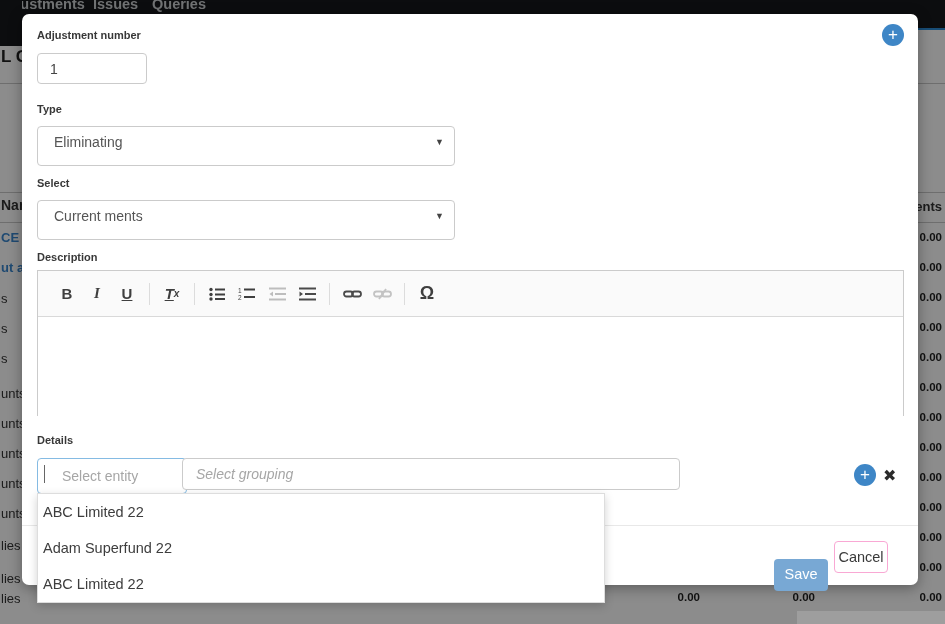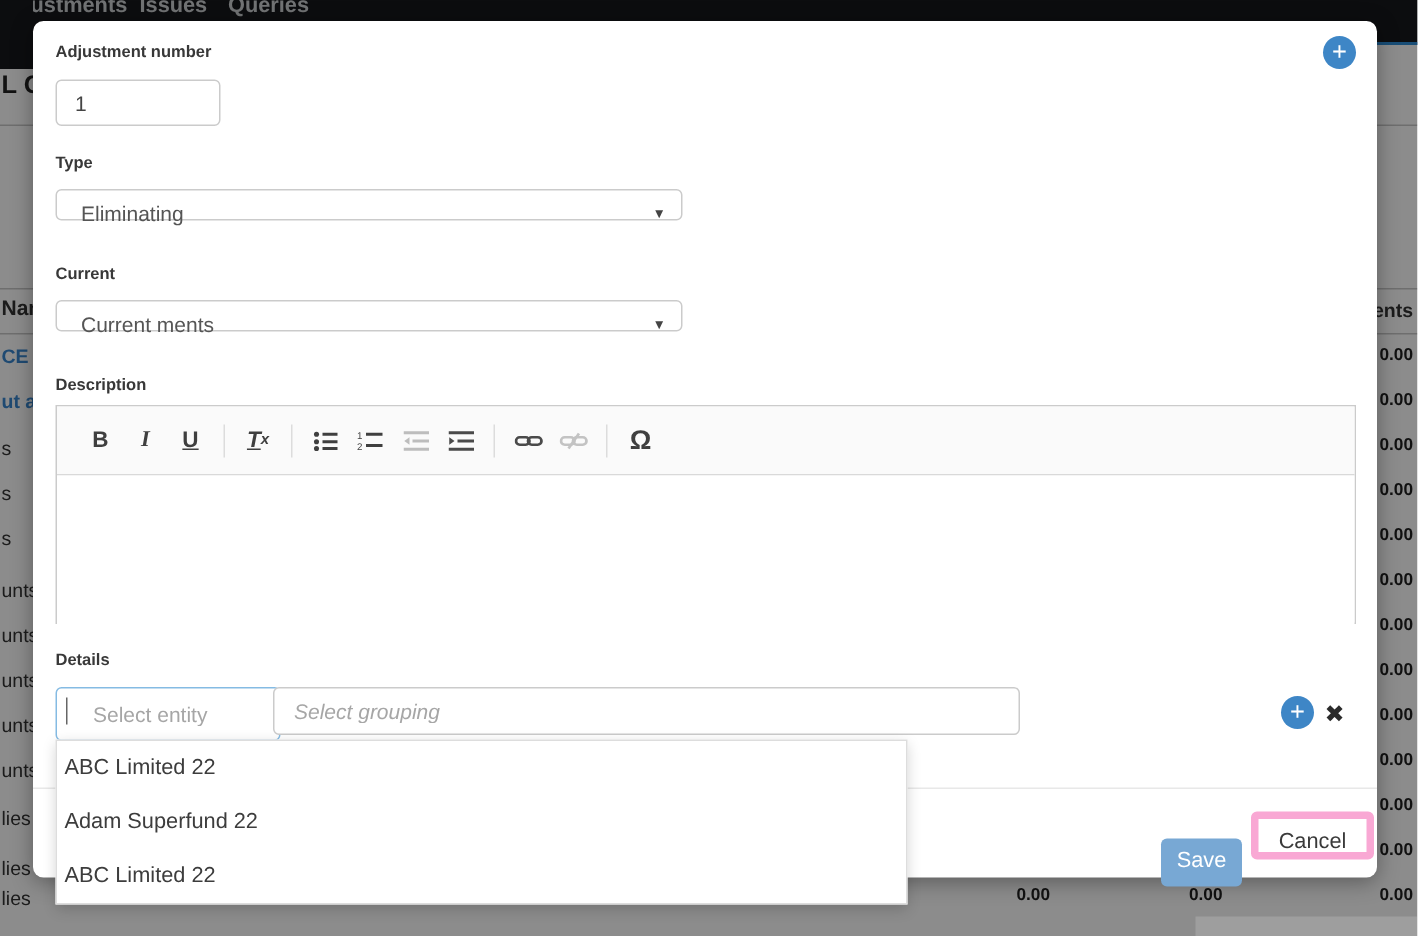--- a/index.html
+++ b/index.html
@@ -29,21 +29,21 @@
                        background:rgba(255,255,255,0.16); z-index:6; }
 
   
   .modal { position:absolute; left:22px; top:14px; width:896px; height:571px; background:#fff;
            border-radius:7px; box-shadow:0 3px 14px rgba(0,0,0,0.35); z-index:10; }
   .fld-label { position:absolute; left:15px; font-size:11px; font-weight:600; color:#383838; }
   .txt-input { position:absolute; border:1px solid #cbcbcb; border-radius:4px; background:#fff;
                font-family:"Liberation Sans", sans-serif; font-size:14px; color:#444; outline:none; }
   .txt-input::placeholder { color:#a6a6a6; }
   .adj-input { left:15px; top:39px; width:110px; height:31px; padding-left:12px; }
-  .selectbox { position:absolute; left:15px; width:418px; height:21px; border:1px solid #cbcbcb;
+  .selectbox { position:absolute; left:15px; width:418px; height:40px; border:1px solid #cbcbcb;
                border-radius:4px; background:#fff; font-size:14px; color:#555;
                line-height:30px; padding-left:16px; cursor:pointer; }
   .selectbox .caret { position:absolute; right:10px; top:0; line-height:30px; font-size:9px; color:#444; }
   .circle-btn { position:absolute; width:22px; height:22px; border-radius:50%; background:#3e86c6;
                 color:#fff; text-align:center; line-height:21px; font-size:17px; font-weight:400; cursor:pointer; }
   .close-x { position:absolute; left:861px; top:452px; font-size:16px; color:#2b2b2b; cursor:pointer; }
 
   
   .editor { position:absolute; left:15px; top:256px; width:867px; height:146px;
             border:1px solid #cbcbcb; background:#fff; }
@@ -71,21 +71,21 @@
   
   .dropdown { position:absolute; left:15px; top:479px; width:568px; background:#fff;
               border:1px solid #ddd; box-shadow:0 3px 9px rgba(0,0,0,0.18); z-index:30; }
   .dd-item { height:36px; line-height:36px; padding-left:5px; font-size:14.5px; color:#3d3d3d; cursor:pointer; }
 
   
   .modal-footer-line { position:absolute; left:0; top:511px; width:896px; height:1px; background:#e8e8e8; }
   .btn { position:absolute; top:527px; height:32px; border-radius:4px; font-size:14.5px;
          text-align:center; line-height:31px; cursor:pointer; }
   .btn-save { left:752px; width:54px; background:#78a8d4; color:#fff;margin-top:18px; }
-  .btn-cancel { left:812px; width:82px; background:#fff; border:5px solid #f9a8d4; color:#3a3a3a; }
+  .btn-cancel { left:812px; width:54px; background:#fff; border:1px solid #f9a8d4; color:#3a3a3a; }
 
   svg { display:block; }
 </style>
 </head>
 <body>
 
 <div class="stage">
 
   <div class="bg">
     <div class="navbar">
@@ -146,21 +146,21 @@
     <div class="circle-btn" style="left:860px; top:10px">
       <span>+</span>
     </div>
 
     <div class="fld-label" style="top:89px">Type</div>
     <div class="selectbox" style="top:112px">
       <span>Eliminating</span>
       <span class="caret">▼</span>
     </div>
 
-    <div class="fld-label" style="top:163px">Current</div>
+    <div class="fld-label" style="top:163px">Select</div>
     <div class="selectbox" style="top:186px">
       <span>Current ments</span>
       <span class="caret">▼</span>
     </div>
 
     <div class="fld-label" style="top:237px">Description</div>
     <div class="editor">
       <div class="editor-toolbar">
         <div class="tb-btn tb-bold">B</div>
         <div class="tb-btn tb-italic">I</div>

